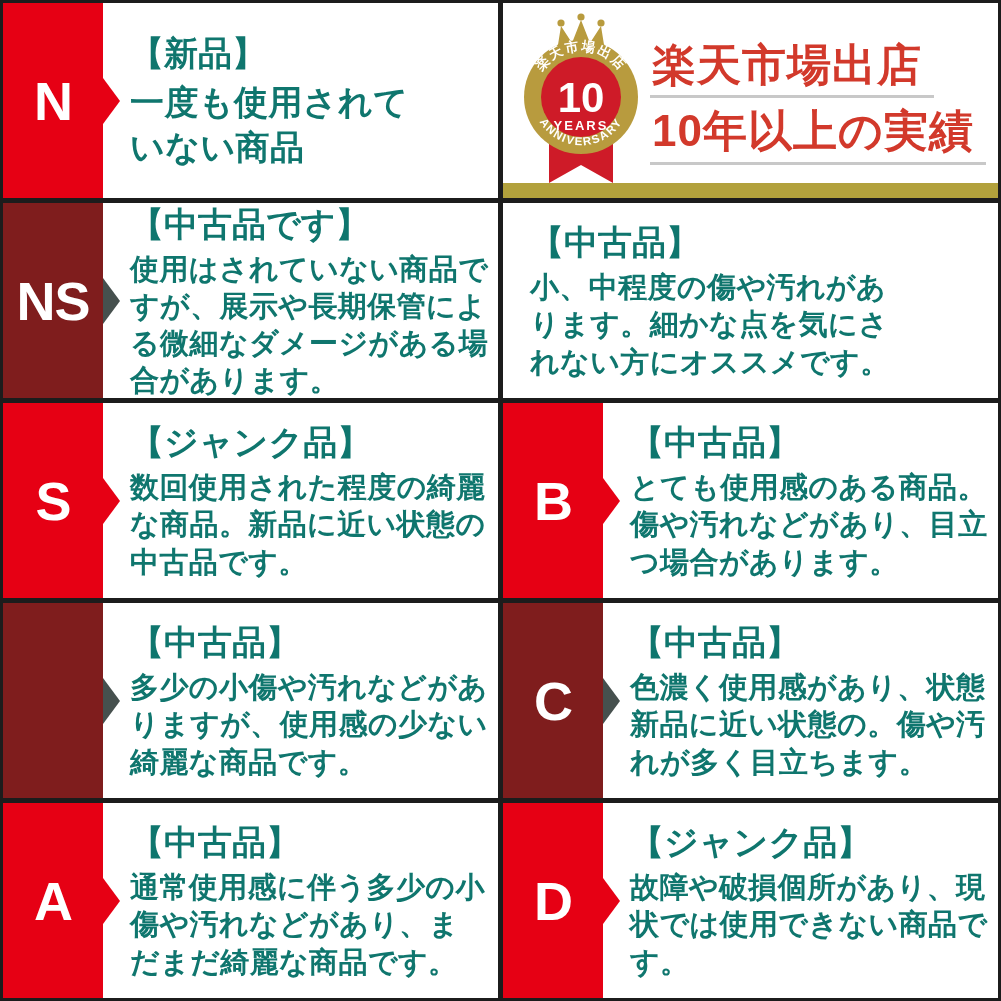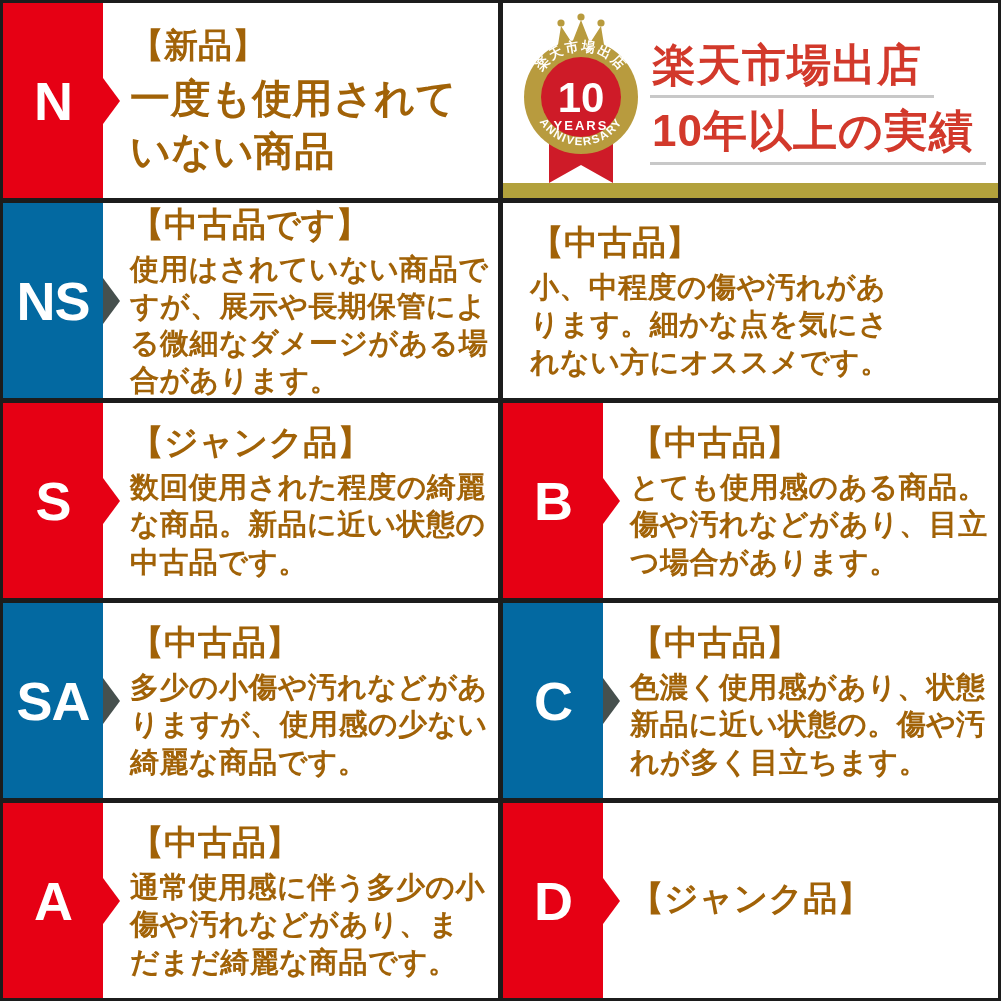--- a/index.html
+++ b/index.html
@@ -33,56 +33,56 @@
     display: flex;
     align-items: center;
     justify-content: center;
     color: #ffffff;
     font-size: 54px;
     font-weight: 600;
     letter-spacing: -1px;
     z-index: 2;
   }
   .label.red  { background: #e60014; }
-  .label.gray { background: #0369a1; }
+  .label.gray { background: #7f1d1d; }
   .arrow {
     position: absolute;
     left: 100%;
     top: 50%;
     transform: translateY(-50%);
     width: 0; height: 0;
     border-top: 23px solid transparent;
     border-bottom: 23px solid transparent;
     border-left: 17px solid #000;
   }
   .label.red  .arrow { border-left-color: #e60014; }
   .label.gray .arrow { border-left-color: #46504e; }
   
   .text {
     flex: 1 1 auto;
     display: flex;
     flex-direction: column;
     justify-content: center;
     padding: 2px 6px 2px 27px;
-    color: #a16207;
+    color: #0f766e;
   }
   .title {
     font-size: 34px;
     font-weight: 700;
     margin-bottom: 3px;
     white-space: nowrap;
   }
   .desc {
     font-size: 29px;
     font-weight: 700;
     line-height: 1.28;
     white-space: pre-line;
     letter-spacing: 0.4px;
   }
-  .cell.first .desc { font-size: 40px; line-height: 1.32; }
+  .cell.first .desc { font-size: 34px; line-height: 1.32; }
   
   .cell.header-cell { display: block; }
   .badge-svg {
     position: absolute;
     left: 8px;
     top: 6px;
   }
   .badge-svg text { font-family: "Liberation Sans", "DejaVu Sans", sans-serif; }
   .header-text {
     position: absolute;
@@ -205,21 +205,20 @@
     <div class="text">
       <div class="title">【中古品】</div>
       <div class="desc">とても使用感のある商品。
 傷や汚れなどがあり、目立
 つ場合があります。</div>
     </div>
   </div>
 
   <div class="cell">
     <div class="label gray">
-      <span>SA</span>
       <span class="arrow"></span>
     </div>
     <div class="text">
       <div class="title">【中古品】</div>
       <div class="desc">多少の小傷や汚れなどがあ
 りますが、使用感の少ない
 綺麗な商品です。</div>
     </div>
   </div>
 
@@ -249,16 +248,19 @@
     </div>
   </div>
 
   <div class="cell">
     <div class="label red">
       <span>D</span>
       <span class="arrow"></span>
     </div>
     <div class="text">
       <div class="title">【ジャンク品】</div>
+      <div class="desc">故障や破損個所があり、現
+状では使用できない商品で
+す。</div>
     </div>
   </div>
 
 </div>
 
 </body></html>

